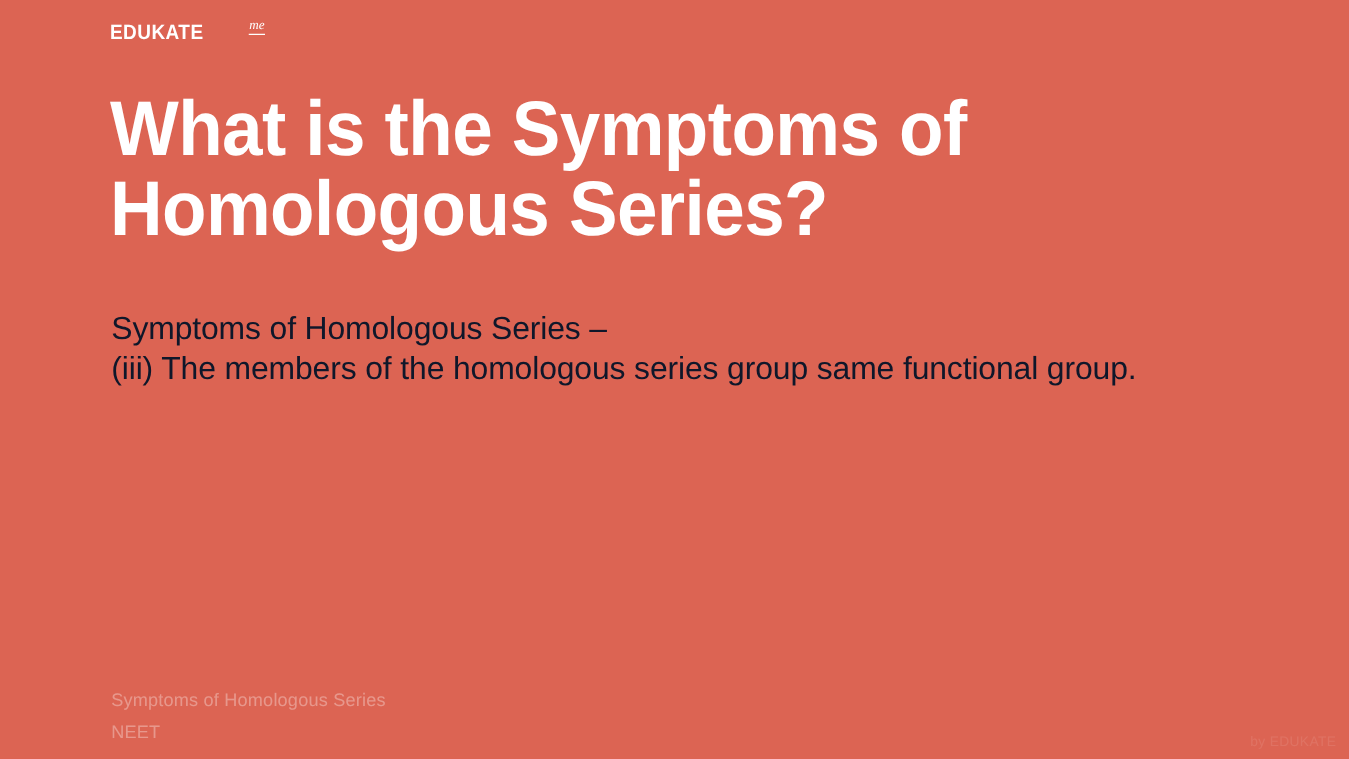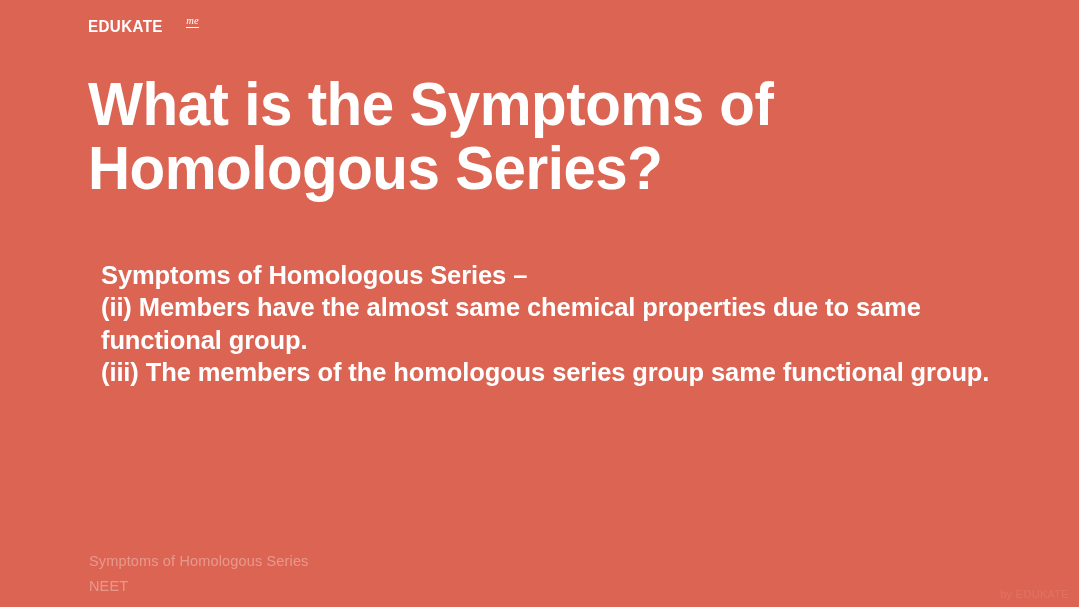--- a/index.html
+++ b/index.html
@@ -41,21 +41,21 @@
     line-height: 20px;
     color: #ffffff;
     transform: scaleX(0.92);
     transform-origin: left center;
   }
   .logo-sup {
     font-family: "Liberation Serif", serif;
     font-style: italic;
     font-size: 10.5px;
     line-height: 10px;
-    margin-left: 5px;
+    margin-left: 18px;
     margin-top: 0px;
     color: #ffffff;
     border-bottom: 1.5px solid #ffffff;
     padding-bottom: 1px;
   }
 
   
   .title {
     position: absolute;
     left: 88px;
@@ -71,24 +71,24 @@
     transform: scaleX(0.94);
     transform-origin: left top;
   }
 
   
   .body-copy {
     position: absolute;
     left: 89px;
     top: 247px;
     width: 900px;
-    margin: 12px;
-    color: #ffffff;
+    margin: 0;
+    color: #0f172a;
     font-family: "Liberation Sans", sans-serif;
-    font-weight: bold;
+    font-weight: normal;
     font-size: 25.5px;
     line-height: 32.3px;
     letter-spacing: -0.1px;
   }
   .body-copy .line {
     display: block;
     white-space: pre-wrap;
   }
 
   
@@ -131,21 +131,20 @@
 
   <div class="logo">
     <span class="logo-word">EDUKATE</span>
     <span class="logo-sup">me</span>
   </div>
 
   <h1 class="title">What is the Symptoms of Homologous Series?</h1>
 
   <div class="body-copy">
     <span class="line">Symptoms of Homologous Series –</span>
-    <span class="line">(ii) Members have the almost same chemical properties due to same functional group.</span>
     <span class="line">(iii) The members of the homologous series group same functional group.</span>
   </div>
 
   <div class="footer">
     <span class="footer-line">Symptoms of Homologous Series</span>
     <span class="footer-line">NEET</span>
   </div>
 
   <div class="watermark">by EDUKATE</div>
 

